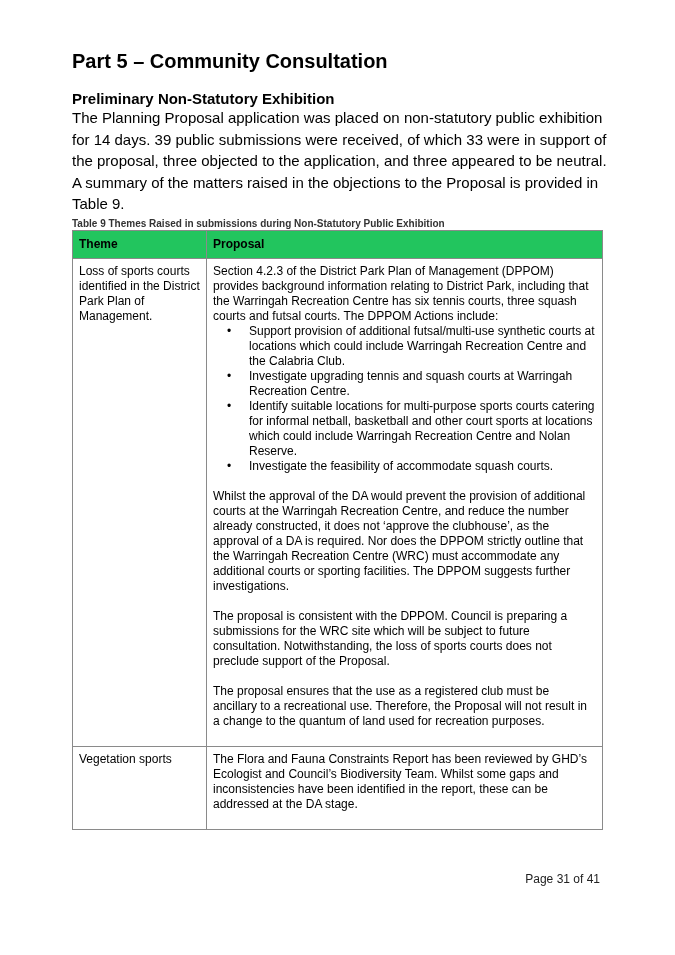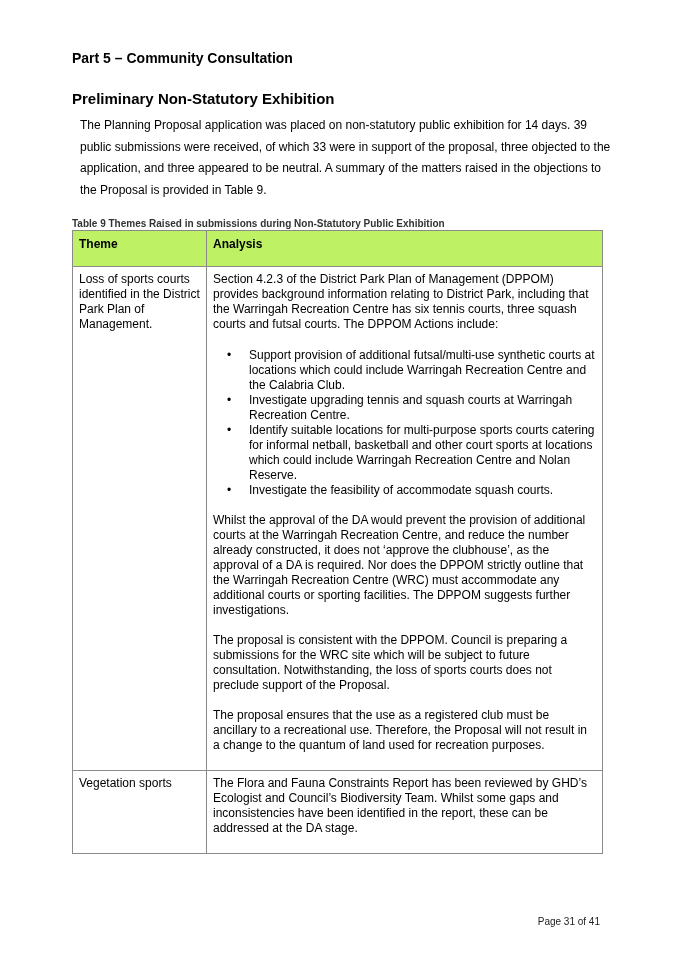--- a/index.html
+++ b/index.html
@@ -12,40 +12,40 @@
       height: 955px;
       position: relative;
       font-family: "Liberation Sans", sans-serif;
       color: #000;
       overflow: hidden;
     }
     .page-title {
       position: absolute;
       left: 72px;
       top: 50px;
-      font-size: 14px;
+      font-size: 20px;
       font-weight: bold;
       margin: 0;
     }
     .section-heading {
       position: absolute;
       left: 72px;
       top: 90px;
       font-size: 15px;
       font-weight: bold;
       margin: 0;
     }
     .intro {
       position: absolute;
       left: 72px;
       top: 107px;
       width: 540px;
-      font-size: 12px;
+      font-size: 15px;
       line-height: 21.5px;
-      margin: 8px;
+      margin: 0;
     }
     .caption {
       position: absolute;
       left: 72px;
       top: 218px;
       font-size: 10px;
       font-weight: bold;
       color: #333;
       margin: 0;
     }
@@ -58,24 +58,24 @@
       font-size: 12px;
       line-height: 15px;
     }
     table.themes th, table.themes td {
       border: 1px solid #8a8a8a;
       vertical-align: top;
       text-align: left;
       padding: 5px 6px 5px 6px;
     }
     table.themes th {
-      background: #bef264;
+      background: #22c55e;
       font-weight: bold;
       padding-top: 6px;
-      padding-bottom: 14px;
+      padding-bottom: 6px;
       margin-top: 12px;
     }
     col.c1 { width: 134px; }
     .analysis p {
       margin: 0 0 15px 0;
     }
     .analysis p:last-child {
       margin-bottom: 12px;
     }
     .analysis ul {
@@ -91,49 +91,49 @@
       position: absolute;
       left: 14px;
       top: 0;
     }
     .row2 td {
       height: 66px;
     }
     .footer {
       position: absolute;
       right: 75px;
-      top: 916px;
-      font-size: 10px;
+      top: 872px;
+      font-size: 12px;
       color: #222;
     }
   </style>
 </head>
 <body>
 
 <h1 class="page-title">Part 5 – Community Consultation</h1>
 <h2 class="section-heading">Preliminary Non-Statutory Exhibition</h2>
 <p class="intro">The Planning Proposal application was placed on non-statutory public exhibition for 14 days. 39 public submissions were received, of which 33 were in support of the proposal, three objected to the application, and three appeared to be neutral. A summary of the matters raised in the objections to the Proposal is provided in Table 9.</p>
 <p class="caption">Table 9 Themes Raised in submissions during Non-Statutory Public Exhibition</p>
 
 <table class="themes">
   <colgroup>
       <col class="c1">
       <col class="c2">
     </colgroup>
   <thead>
     <tr>
       <th>Theme</th>
-      <th>Analysis</th>
+      <th>Proposal</th>
     </tr>
   </thead>
   <tbody>
     <tr class="row1">
       <td>Loss of sports courts identified in the District Park Plan of Management.</td>
       <td class="analysis">
-        <p style="margin-bottom:16px">Section 4.2.3 of the District Park Plan of Management (DPPOM) provides background information relating to District Park, including that the Warringah Recreation Centre has six tennis courts, three squash courts and futsal courts. The DPPOM Actions include:</p>
+        <p style="margin-bottom:0">Section 4.2.3 of the District Park Plan of Management (DPPOM) provides background information relating to District Park, including that the Warringah Recreation Centre has six tennis courts, three squash courts and futsal courts. The DPPOM Actions include:</p>
         <ul>
           <li><span class="bullet">•</span><span>Support provision of additional futsal/multi-use synthetic courts at locations which could include Warringah Recreation Centre and the Calabria Club.</span></li>
           <li><span class="bullet">•</span><span>Investigate upgrading tennis and squash courts at Warringah Recreation Centre.</span></li>
           <li><span class="bullet">•</span><span>Identify suitable locations for multi-purpose sports courts catering for informal netball, basketball and other court sports at locations which could include Warringah Recreation Centre and Nolan Reserve.</span></li>
           <li><span class="bullet">•</span><span>Investigate the feasibility of accommodate squash courts.</span></li>
         </ul>
         <p>Whilst the approval of the DA would prevent the provision of additional courts at the Warringah Recreation Centre, and reduce the number already constructed, it does not ‘approve the clubhouse’, as the approval of a DA is required. Nor does the DPPOM strictly outline that the Warringah Recreation Centre (WRC) must accommodate any additional courts or sporting facilities. The DPPOM suggests further investigations.</p>
         <p>The proposal is consistent with the DPPOM. Council is preparing a submissions for the WRC site which will be subject to future consultation. Notwithstanding, the loss of sports courts does not preclude support of the Proposal.</p>
         <p>The proposal ensures that the use as a registered club must be ancillary to a recreational use. Therefore, the Proposal will not result in a change to the quantum of land used for recreation purposes.</p>
       </td>

